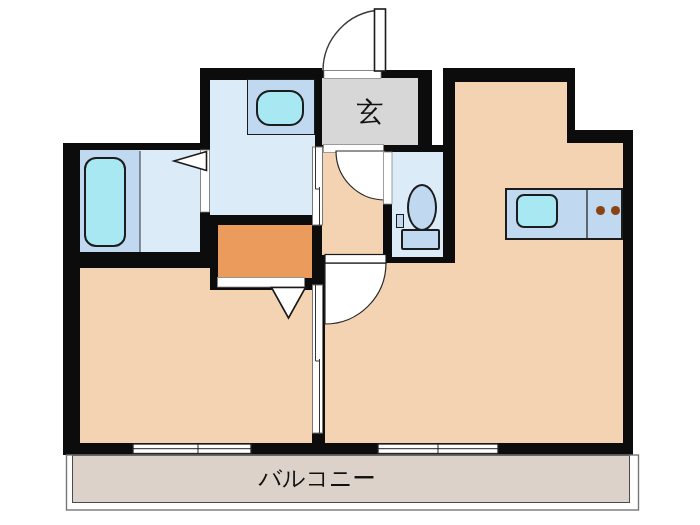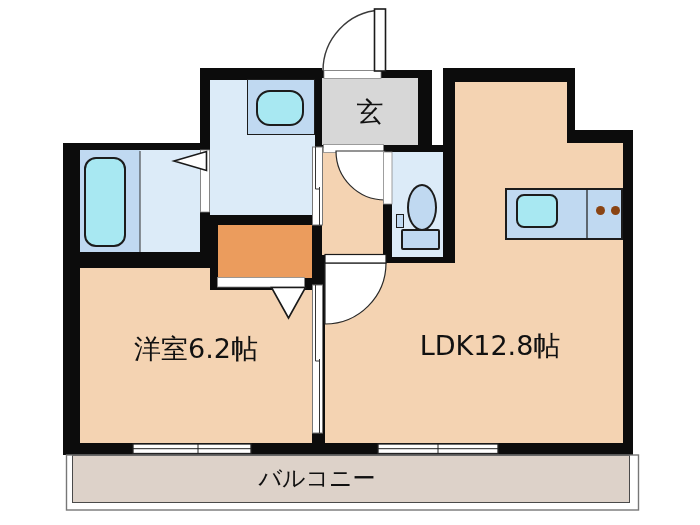--- a/index.html
+++ b/index.html
@@ -99,23 +99,17 @@
       <rect x="378" y="444" width="120" height="9.5" fill="#fff" stroke="#222" stroke-width="1.3"></rect>
       <path d="M 378 448.7 H 498 M 438 444 V 453.5" stroke="#222" stroke-width="1" fill="none"></path>
     </g>
 
     <rect x="66.5" y="455" width="572" height="55" fill="none" stroke="#777" stroke-width="1.4"></rect>
   </svg>
 
   <div class="lbl" style="left:322px;top:78px;width:96px;height:67px;font-size:27px;">
     <span>玄</span>
   </div>
-  <div class="lbl" style="left:80px;top:330px;width:232px;height:38px;font-size:27px;">
-    <span>洋室6.2帖</span>
-  </div>
-  <div class="lbl" style="left:380px;top:326px;width:220px;height:40px;font-size:27px;">
-    <span>LDK12.8帖</span>
-  </div>
   <div class="lbl" style="left:72px;top:458px;width:490px;height:40px;font-size:23px;justify-content:center;">
     <span>バルコニー</span>
   </div>
 
 </div>
 
 </body></html>

